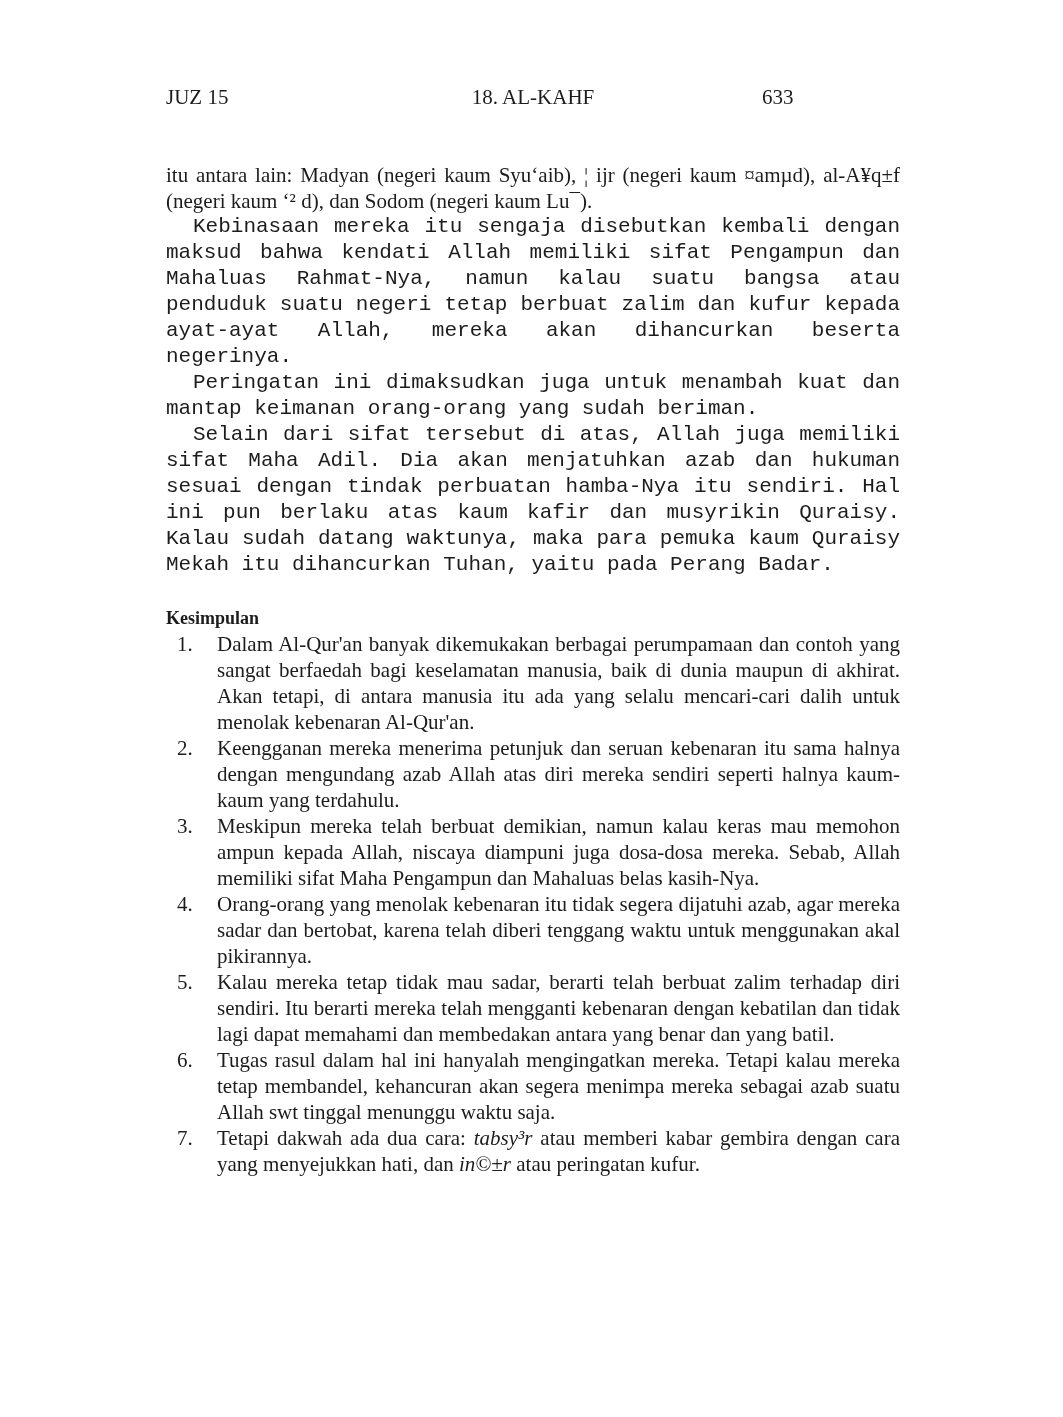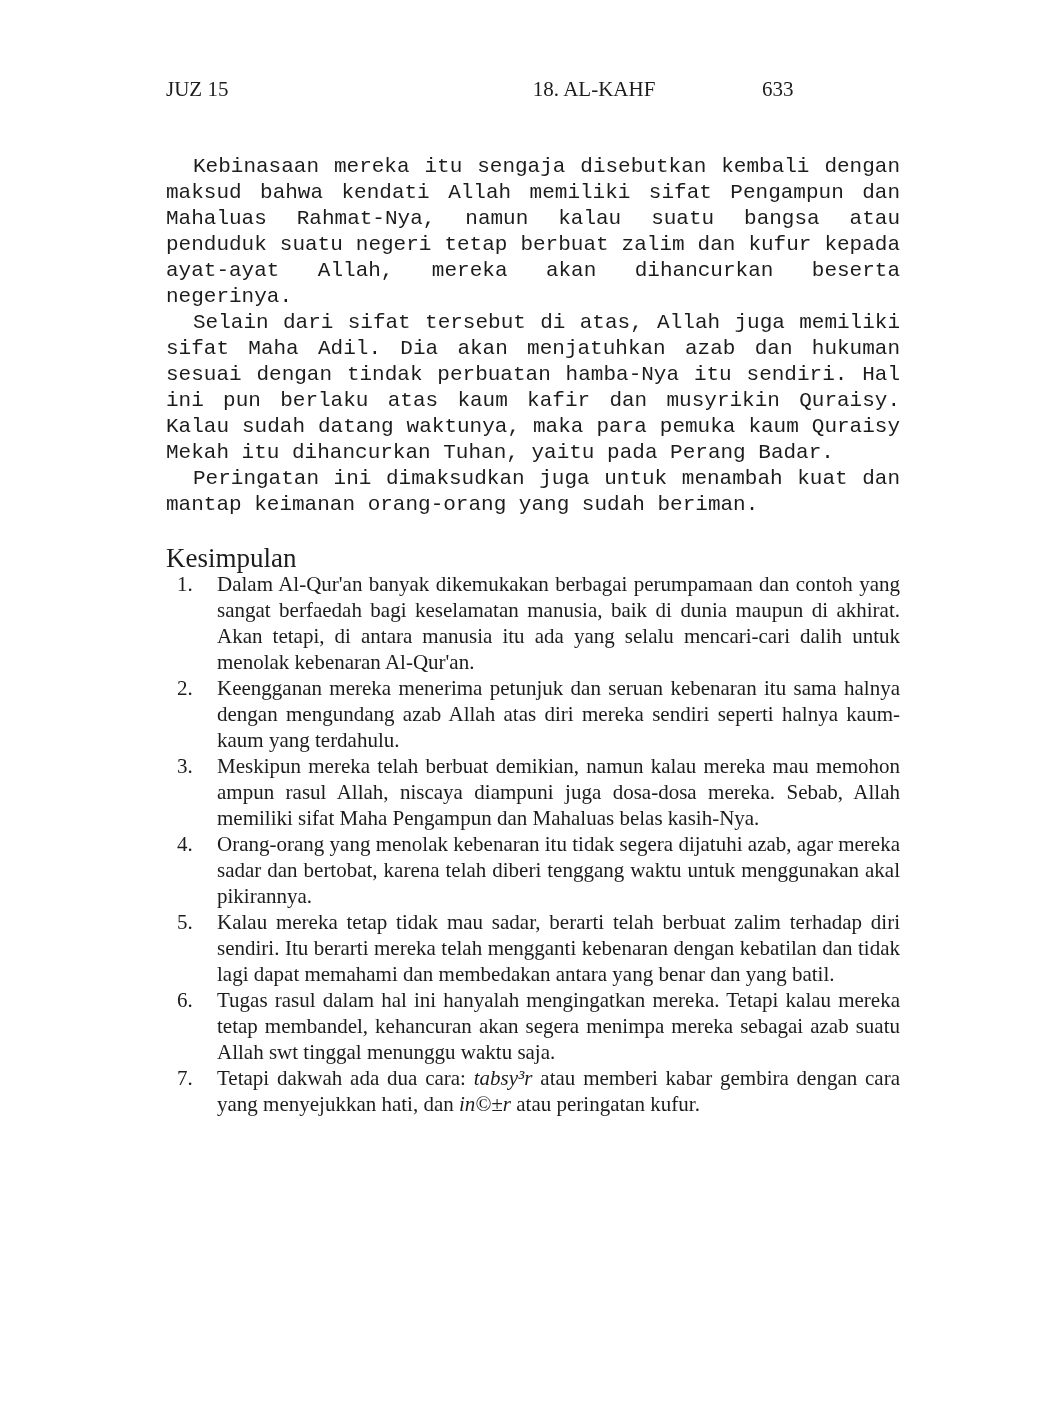--- a/index.html
+++ b/index.html
@@ -22,30 +22,30 @@
     line-height: 26px;
     color: #1c1c1c;
     background: #ffffff;
   }
   .header {
     display: flex;
     align-items: baseline;
     margin-bottom: 52px;
   }
   .header .h-left   { flex: 1; text-align: left; }
-  .header .h-center { flex: 1; text-align: right; }
+  .header .h-center { flex: 1; text-align: center; margin-top: 8px; }
   .header .h-right  { flex: 1; text-align: center; }
   p.body-par {
     margin: 0;
     text-align: justify;
   }
   p.body-par.indent { text-indent: 27px; font-family: Liberation Mono, monospace; }
   h2.section-heading {
-    font-size: 27px;
-    font-weight: normal;
+    font-size: 18px;
+    font-weight: bold;
     margin: 27px 0 0 0;
     line-height: 26px;
   }
   .numbered-list { margin: 0; }
   .li {
     position: relative;
     padding-left: 51px;
     text-align: justify;
   }
   .li .num {
@@ -59,41 +59,42 @@
 <body>
 
 <div class="page">
 
   <div class="header">
     <span class="h-left">JUZ 15</span>
     <span class="h-center">18. AL-KAHF</span>
     <span class="h-right">633</span>
   </div>
 
+  <p class="body-par">itu antara lain: Madyan (negeri kaum Syu‘aib), ¦ ijr (negeri kaum ¤amµd), al-A¥q±f (negeri kaum ‘² d), dan Sodom (negeri kaum Lu¯).</p>
   <p class="body-par indent">Kebinasaan mereka itu sengaja disebutkan kembali dengan maksud bahwa kendati Allah memiliki sifat Pengampun dan Mahaluas Rahmat-Nya, namun kalau suatu bangsa atau penduduk suatu negeri tetap berbuat zalim dan kufur kepada ayat-ayat Allah, mereka akan dihancurkan beserta negerinya.</p>
+  <p class="body-par indent">Peringatan ini dimaksudkan juga untuk menambah kuat dan mantap keimanan orang-orang yang sudah beriman.</p>
   <p class="body-par indent">Selain dari sifat tersebut di atas, Allah juga memiliki sifat Maha Adil. Dia akan menjatuhkan azab dan hukuman sesuai dengan tindak perbuatan hamba-Nya itu sendiri. Hal ini pun berlaku atas kaum kafir dan musyrikin Quraisy. Kalau sudah datang waktunya, maka para pemuka kaum Quraisy Mekah itu dihancurkan Tuhan, yaitu pada Perang Badar.</p>
-  <p class="body-par indent">Peringatan ini dimaksudkan juga untuk menambah kuat dan mantap keimanan orang-orang yang sudah beriman.</p>
 
   <h2 class="section-heading">Kesimpulan</h2>
 
   <div class="numbered-list">
 
     <div class="li">
       <span class="num">1.</span>
       <span class="li-text">Dalam Al-Qur'an banyak dikemukakan berbagai perumpamaan dan contoh yang sangat berfaedah bagi keselamatan manusia, baik di dunia maupun di akhirat. Akan tetapi, di antara manusia itu ada yang selalu mencari-cari dalih untuk menolak kebenaran Al-Qur'an.</span>
     </div>
 
     <div class="li">
       <span class="num">2.</span>
       <span class="li-text">Keengganan mereka menerima petunjuk dan seruan kebenaran itu sama halnya dengan mengundang azab Allah atas diri mereka sendiri seperti halnya kaum-kaum yang terdahulu.</span>
     </div>
 
     <div class="li">
       <span class="num">3.</span>
-      <span class="li-text">Meskipun mereka telah berbuat demikian, namun kalau mereka mau memohon ampun rasul Allah, niscaya diampuni juga dosa-dosa mereka. Sebab, Allah memiliki sifat Maha Pengampun dan Mahaluas belas kasih-Nya.</span>
+      <span class="li-text">Meskipun mereka telah berbuat demikian, namun kalau keras mau memohon ampun kepada Allah, niscaya diampuni juga dosa-dosa mereka. Sebab, Allah memiliki sifat Maha Pengampun dan Mahaluas belas kasih-Nya.</span>
     </div>
 
     <div class="li">
       <span class="num">4.</span>
       <span class="li-text">Orang-orang yang menolak kebenaran itu tidak segera dijatuhi azab, agar mereka sadar dan bertobat, karena telah diberi tenggang waktu untuk menggunakan akal pikirannya.</span>
     </div>
 
     <div class="li">
       <span class="num">5.</span>
       <span class="li-text">Kalau mereka tetap tidak mau sadar, berarti telah berbuat zalim terhadap diri sendiri. Itu berarti mereka telah mengganti kebenaran dengan kebatilan dan tidak lagi dapat memahami dan membedakan antara yang benar dan yang batil.</span>

